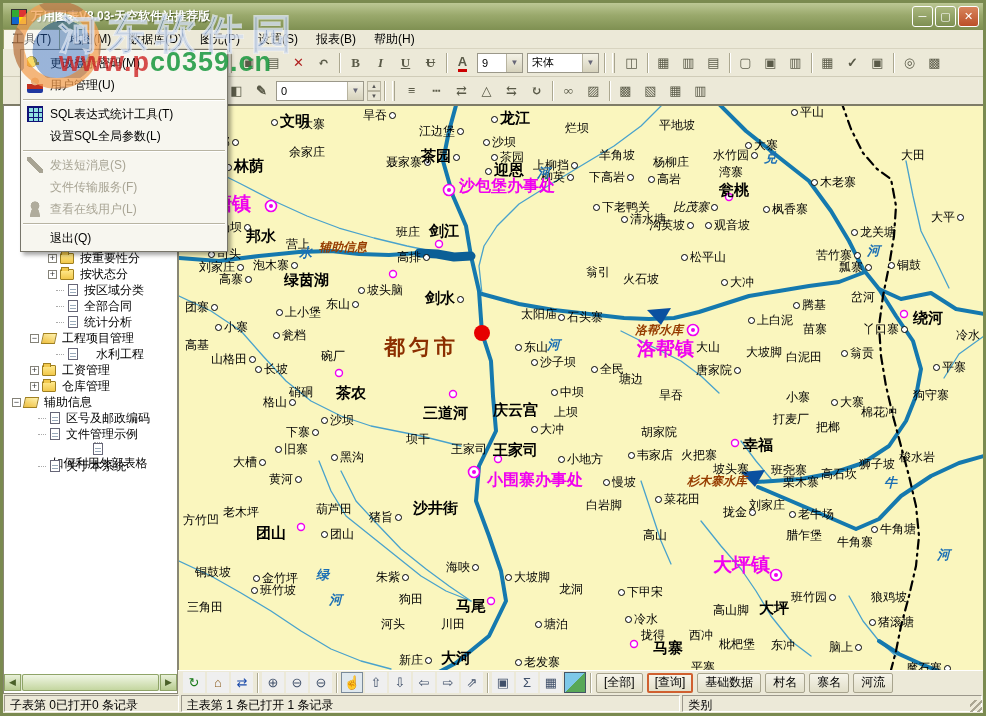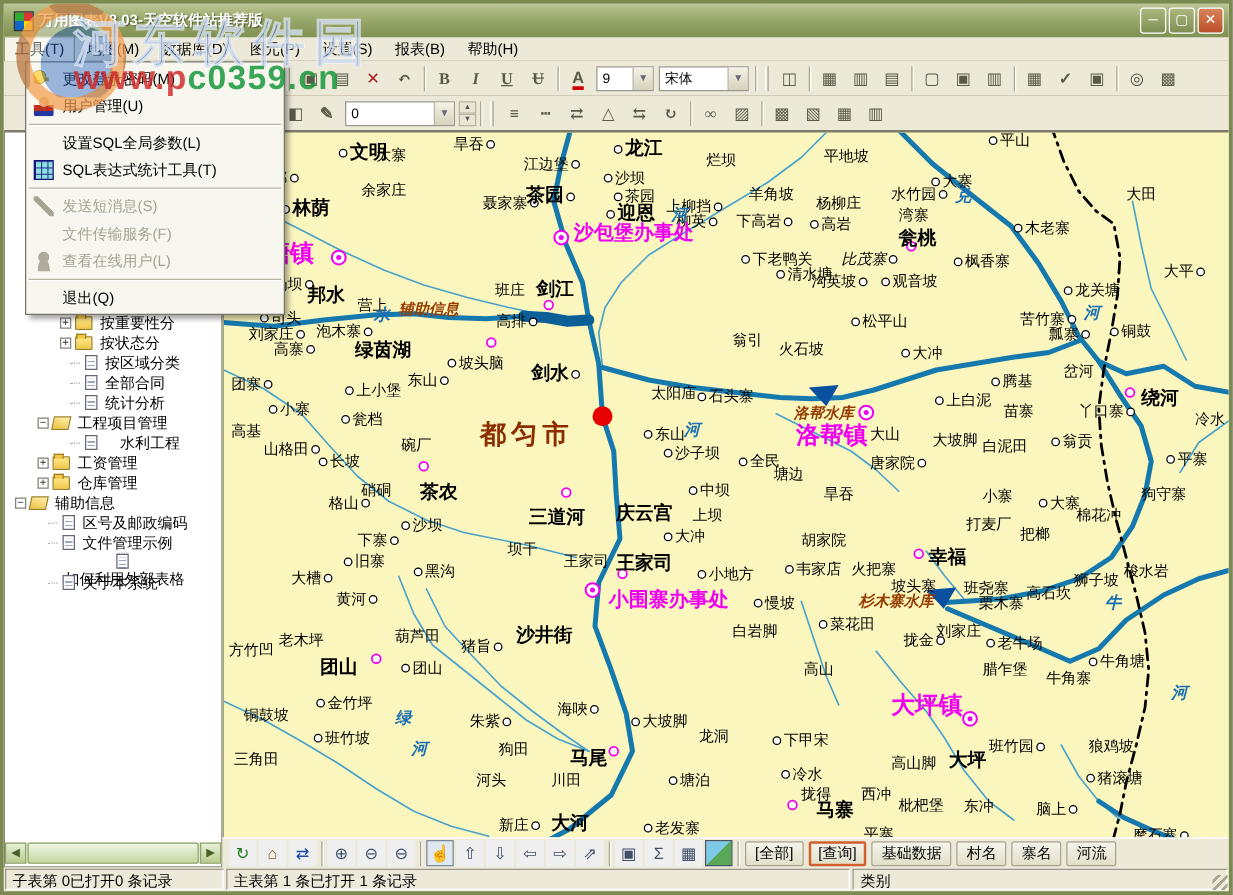--- a/index.html
+++ b/index.html
@@ -525,21 +525,21 @@
       <div class="mlab c-v" style="left: 377px; top: 347px;"><span class="circ"></span><span>小地方</span></div>
       <div class="mlab c-v" style="left: 90px; top: 367px;"><span>黄河</span><span class="circ"></span></div>
       <div class="mlab c-v" style="left: 44px; top: 400px;"><span>老木坪</span></div>
       <div class="mlab c-v" style="left: 4px; top: 408px;"><span>方竹凹</span></div>
       <div class="mlab c-t" style="left: 77px; top: 420px;"><span>团山</span></div>
       <div class="mlab c-v" style="left: 140px; top: 422px;"><span class="circ"></span><span>团山</span></div>
       <div class="mlab c-v" style="left: 137px; top: 397px;"><span>葫芦田</span></div>
       <div class="mlab c-v" style="left: 190px; top: 405px;"><span>猪旨</span><span class="circ"></span></div>
       <div class="mlab c-t" style="left: 234px; top: 395px;"><span>沙井街</span></div>
       <div class="mlab c-v" style="left: 16px; top: 460px;"><span>铜鼓坡</span></div>
-      <div class="mlab c-v" style="left: 72px; top: 450px;"><span class="circ"></span><span>金竹坪</span></div>
+      <div class="mlab c-v" style="left: 72px; top: 466px;"><span class="circ"></span><span>金竹坪</span></div>
       <div class="mlab c-v" style="left: 70px; top: 478px;"><span class="circ"></span><span>班竹坡</span></div>
       <div class="mlab c-v" style="left: 8px; top: 495px;"><span>三角田</span></div>
       <div class="mlab c-v" style="left: 197px; top: 465px;"><span>朱紫</span><span class="circ"></span></div>
       <div class="mlab c-v" style="left: 220px; top: 487px;"><span>狗田</span></div>
       <div class="mlab c-v" style="left: 267px; top: 455px;"><span>海唊</span><span class="circ"></span></div>
       <div class="mlab c-v" style="left: 324px; top: 465px;"><span class="circ"></span><span>大坡脚</span></div>
       <div class="mlab c-v" style="left: 380px; top: 477px;"><span>龙洞</span></div>
       <div class="mlab c-t" style="left: 277px; top: 493px;"><span>马尾</span></div>
       <div class="mlab c-v" style="left: 262px; top: 512px;"><span>川田</span></div>
       <div class="mlab c-v" style="left: 202px; top: 512px;"><span>河头</span></div>
@@ -664,26 +664,26 @@
       <div class="ditem">
         <span class="mico key"></span>
         <span>更改登录密码(M)</span>
       </div>
       <div class="ditem">
         <span class="mico user"></span>
         <span>用户管理(U)</span>
       </div>
       <div class="dsep"></div>
       <div class="ditem">
+        <span class="mico sql"></span>
+        <span>SQL表达式统计工具(T)</span>
+      </div>
+      <div class="ditem">
         <span class="mico"></span>
         <span>设置SQL全局参数(L)</span>
-      </div>
-      <div class="ditem">
-        <span class="mico sql"></span>
-        <span>SQL表达式统计工具(T)</span>
       </div>
       <div class="dsep"></div>
       <div class="ditem disabled">
         <span class="mico msg"></span>
         <span>发送短消息(S)</span>
       </div>
       <div class="ditem disabled">
         <span class="mico"></span>
         <span>文件传输服务(F)</span>
       </div>

